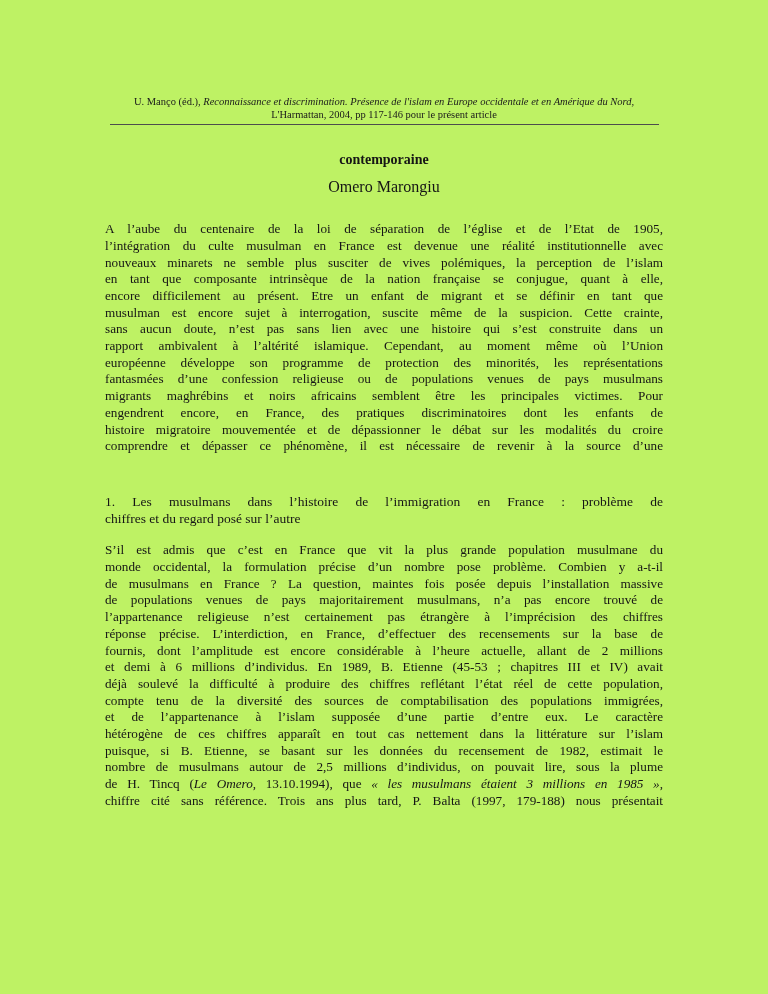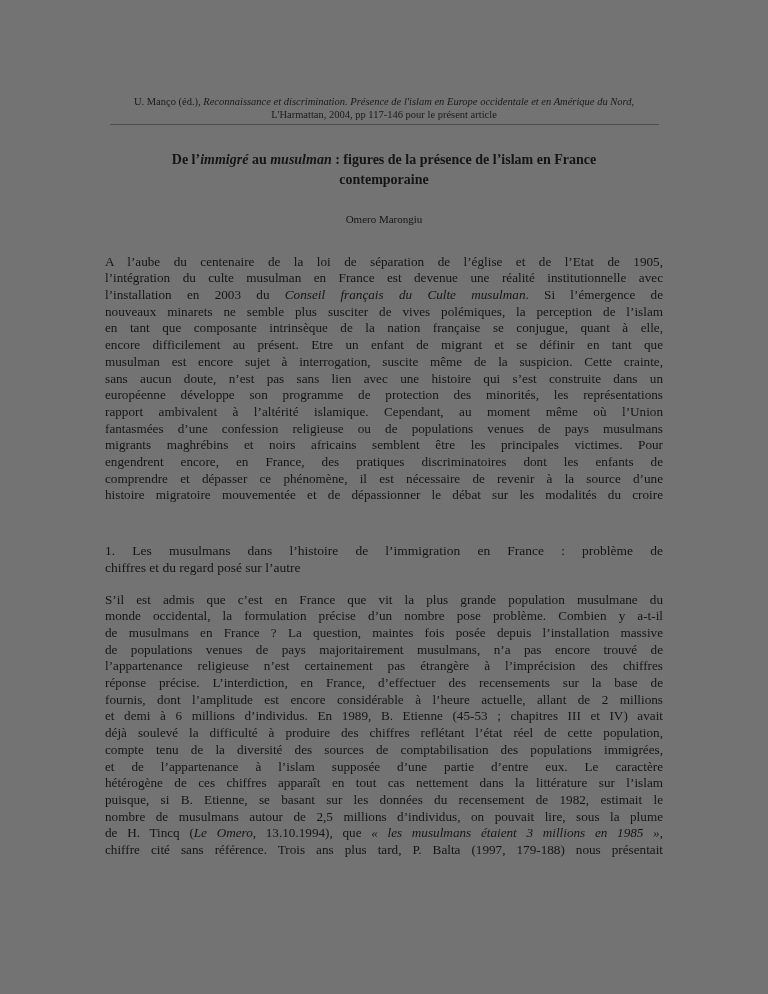--- a/index.html
+++ b/index.html
@@ -4,21 +4,21 @@
 <style>
   html, body {
     margin: 0;
     padding: 0;
     background: #ffffff;
   }
   .page {
     position: relative;
     width: 768px;
     height: 994px;
-    background: #737373;
+    background: #bef264;
     color: #151515;
     font-family: "Liberation Serif", serif;
     overflow: hidden;
   }
   .content {
     width: 558px;
     margin: 0 auto 0 105px;
   }
   .it { font-style: italic; }
   .tline { min-height: 1em; }
@@ -43,22 +43,22 @@
     border-top: 1px solid #4d4d4d;
     height: 0;
   }
   .article-title {
     margin-top: 25px;
     font-size: 14px;
     font-weight: bold;
     line-height: 20.5px;
   }
   .author-name {
-    margin-top: 20px;
-    font-size: 11px;
+    margin-top: 8px;
+    font-size: 16px;
     line-height: 17px;
     text-align: center;
   }
   .par {
     font-size: 13.2px;
     line-height: 16.7px;
   }
   .par-intro { margin-top: 26px; }
   .section-heading {
     margin: 38px 0 0 0;
@@ -75,42 +75,40 @@
   <div class="content">
 
     <div class="header-citation">
         <div class="tline"><span>U. Manço (éd.), </span><span class="it">Reconnaissance et discrimination. Présence de l'islam en Europe occidentale et en Amérique du Nord,</span></div>
         <div class="tline"><span>L'Harmattan, 2004, pp 117-146 pour le présent article</span></div>
       </div>
 
     <div class="header-rule"></div>
 
     <div class="article-title center-block">
-        <div class="tline"><span>De l’</span><span class="it">immigré</span><span> au </span><span class="it">musulman</span><span> : figures de la présence de l’islam en France</span></div>
         <div class="tline"><span>contemporaine</span></div>
       </div>
 
     <div class="author-name">Omero Marongiu</div>
 
     <div class="par par-intro">
         <div class="tline just"><span>A l’aube du centenaire de la loi de séparation de l’église et de l’Etat de 1905,</span></div>
         <div class="tline just"><span>l’intégration du culte musulman en France est devenue une réalité institutionnelle avec</span></div>
-        <div class="tline just"><span>l’installation en 2003 du </span><span class="it">Conseil français du Culte musulman</span><span>. Si l’émergence de</span></div>
         <div class="tline just"><span>nouveaux minarets ne semble plus susciter de vives polémiques, la perception de l’islam</span></div>
         <div class="tline just"><span>en tant que composante intrinsèque de la nation française se conjugue, quant à elle,</span></div>
         <div class="tline just"><span>encore difficilement au présent. Etre un enfant de migrant et se définir en tant que</span></div>
         <div class="tline just"><span>musulman est encore sujet à interrogation, suscite même de la suspicion. Cette crainte,</span></div>
         <div class="tline just"><span>sans aucun doute, n’est pas sans lien avec une histoire qui s’est construite dans un</span></div>
+        <div class="tline just"><span>rapport ambivalent à l’altérité islamique. Cependant, au moment même où l’Union</span></div>
         <div class="tline just"><span>européenne développe son programme de protection des minorités, les représentations</span></div>
-        <div class="tline just"><span>rapport ambivalent à l’altérité islamique. Cependant, au moment même où l’Union</span></div>
         <div class="tline just"><span>fantasmées d’une confession religieuse ou de populations venues de pays musulmans</span></div>
         <div class="tline just"><span>migrants maghrébins et noirs africains semblent être les principales victimes. Pour</span></div>
         <div class="tline just"><span>engendrent encore, en France, des pratiques discriminatoires dont les enfants de</span></div>
+        <div class="tline just"><span>histoire migratoire mouvementée et de dépassionner le débat sur les modalités du croire</span></div>
         <div class="tline just"><span>comprendre et dépasser ce phénomène, il est nécessaire de revenir à la source d’une</span></div>
-        <div class="tline just"><span>histoire migratoire mouvementée et de dépassionner le débat sur les modalités du croire</span></div>
       </div>
 
     <div class="section-heading">
         <div class="tline just"><span>1. Les musulmans dans l’histoire de l’immigration en France : problème de</span></div>
         <div class="tline"><span>chiffres et du regard posé sur l’autre</span></div>
       </div>
 
     <div class="par par-section1">
         <div class="tline just"><span>S’il est admis que c’est en France que vit la plus grande population musulmane du</span></div>
         <div class="tline just"><span>monde occidental, la formulation précise d’un nombre pose problème. Combien y a-t-il</span></div>

